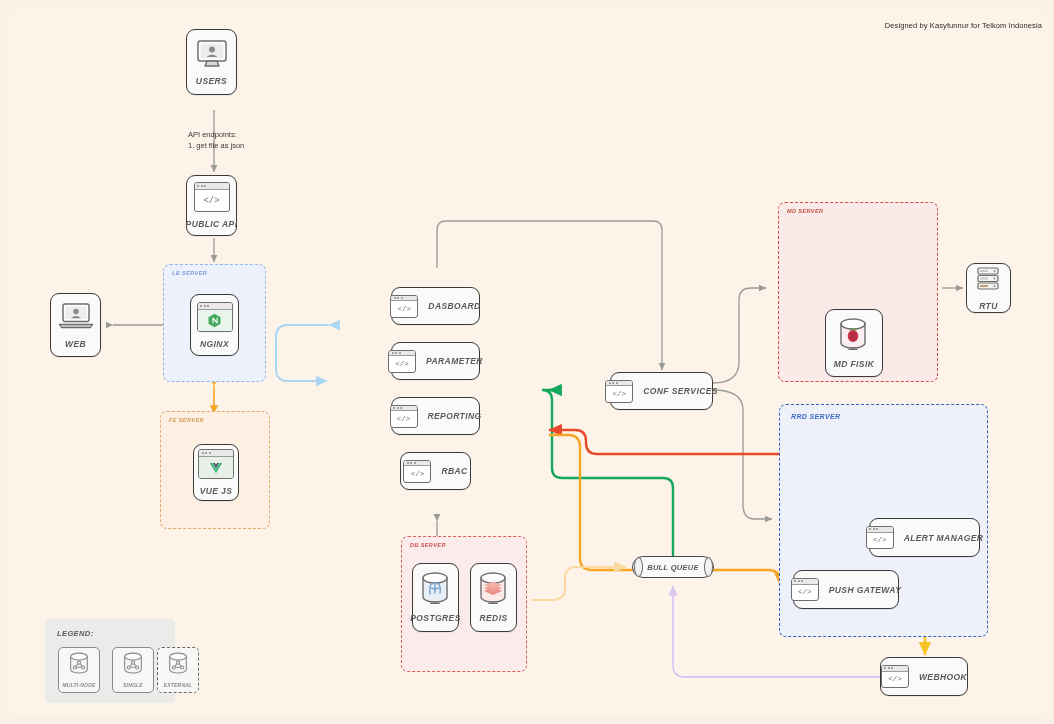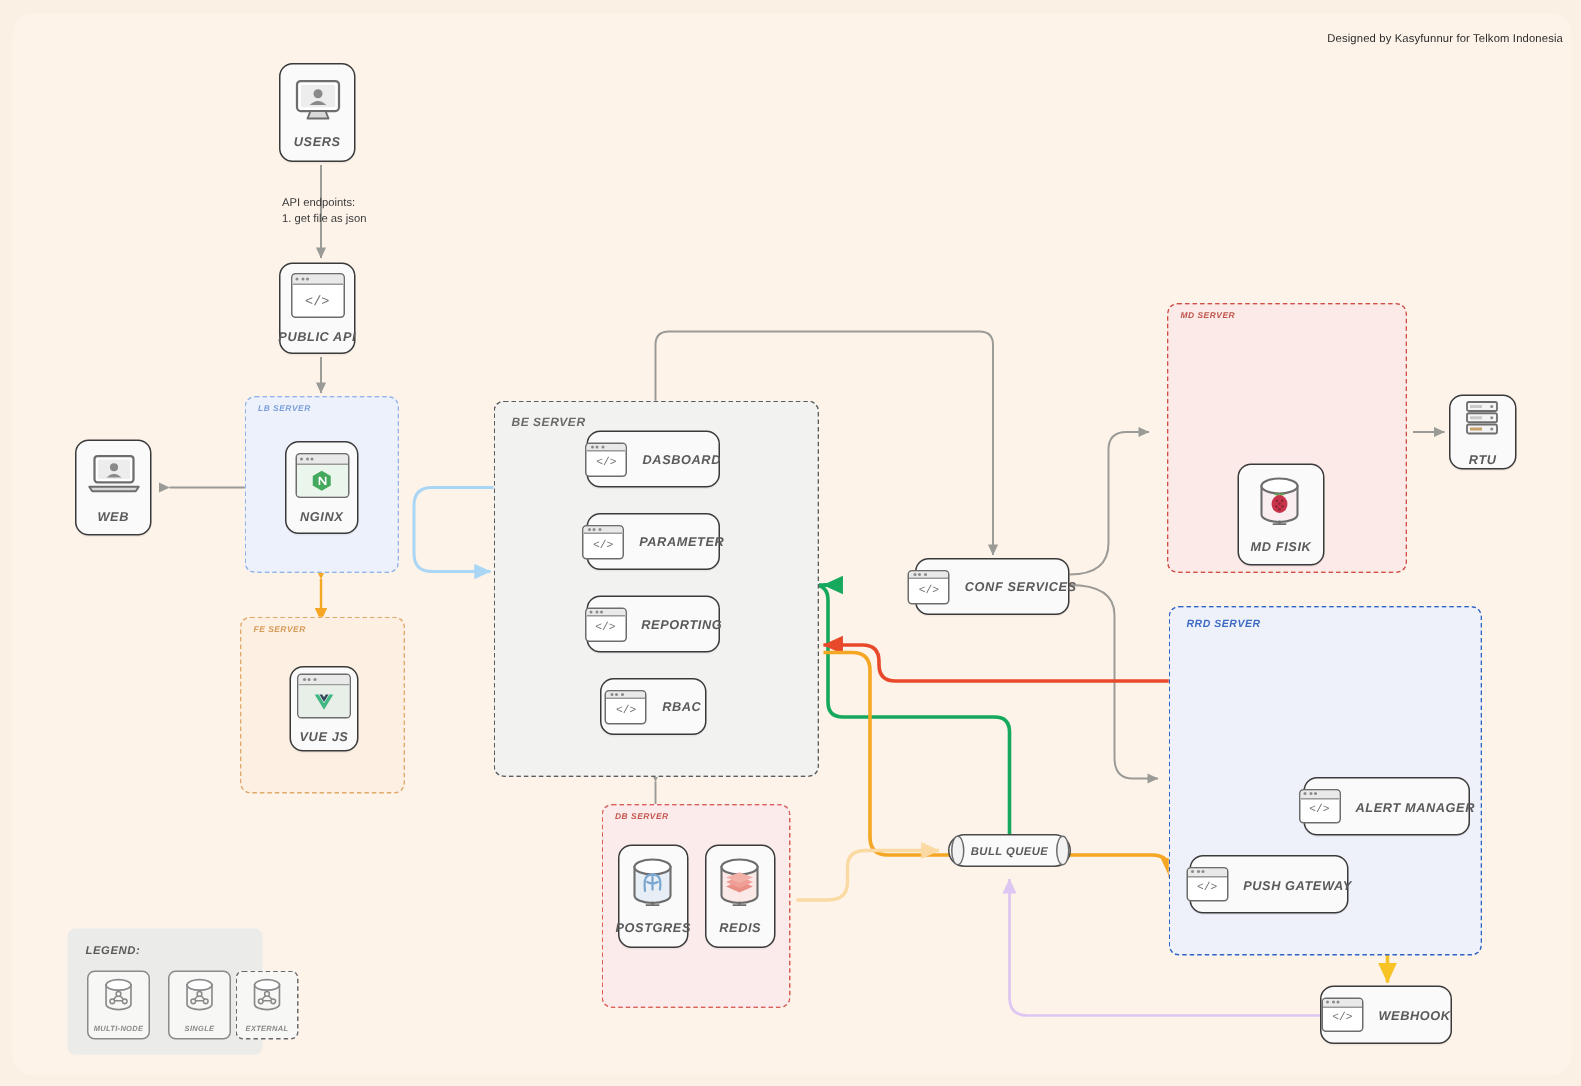--- a/index.html
+++ b/index.html
@@ -221,37 +221,34 @@
   </svg>
 
   <div class="group grp-lb" style="left:163px;top:264px;width:103px;height:118px;">
     <span class="gl">LB SERVER</span>
   </div>
 
   <div class="group grp-fe" style="left:160px;top:411px;width:110px;height:118px;">
     <span class="gl">FE SERVER</span>
   </div>
 
-  <div class="group grp-be" style="left:329px;top:267px;width:217px;height:251px;">
-    <span class="gl">BE SERVER</span>
-  </div>
 
   <div class="group grp-db" style="left:401px;top:536px;width:126px;height:136px;">
     <span class="gl">DB SERVER</span>
   </div>
 
   <div class="group grp-md" style="left:778px;top:202px;width:160px;height:180px;">
     <span class="gl">MD SERVER</span>
   </div>
 
   <div class="group grp-rrd" style="left:779px;top:404px;width:209px;height:233px;">
     <span class="gl">RRD SERVER</span>
   </div>
 
-  <div class="card v-card stacked" style="left:186px;top:42px;width:51px;height:66px;">
+  <div class="card v-card stacked" style="left:186px;top:29px;width:51px;height:66px;">
     <span class="ico ico-mon">
       <svg width="38" height="30" viewBox="0 0 38 30">
         <rect x="5" y="2" width="28" height="20" rx="2.5" fill="#fff" stroke="#6d6d6d" stroke-width="1.5"></rect>
         <rect x="7.5" y="4.5" width="23" height="15" rx="1.2" fill="#ededed"></rect>
         <circle cx="19" cy="10.5" r="3" fill="#8a8a8a"></circle>
         <path d="M13.5 18 Q19 12.8 24.5 18 z" fill="#8a8a8a"></path>
         <path d="M14 22 L24 22 L26 27 L12 27 z" fill="#d8d8d8" stroke="#6d6d6d" stroke-width="1.3" stroke-linejoin="round"></path>
       </svg>
     </span>
     <span class="lbl lbl-11">USERS</span>

